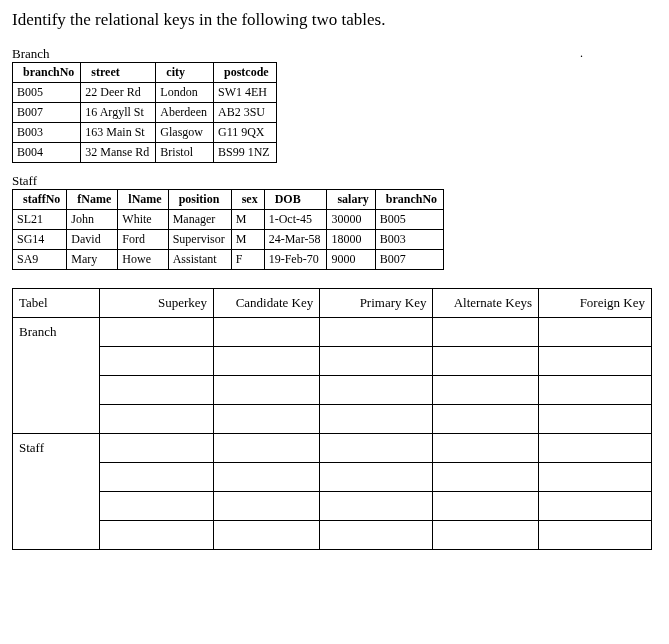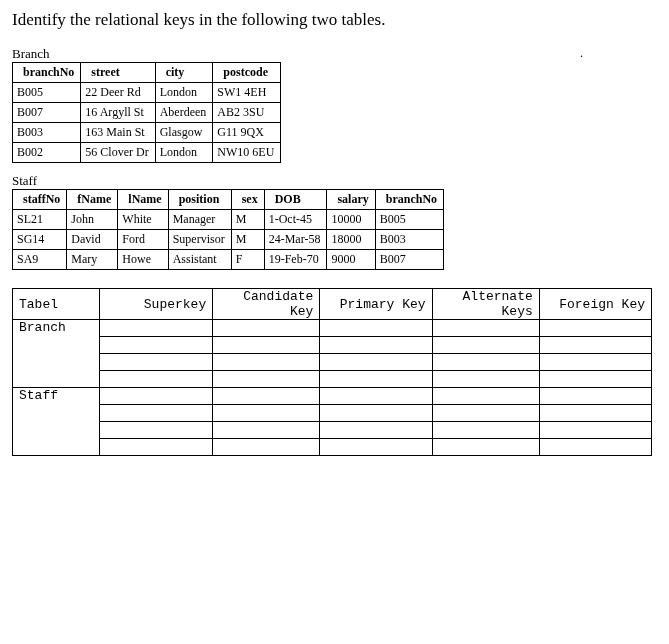--- a/index.html
+++ b/index.html
@@ -46,25 +46,24 @@
     font-size: 12px;
   }
   table.answer {
     border-collapse: collapse;
     margin-top: 18px;
     font-size: 13px;
     width: 640px;
   }
   table.answer th, table.answer td {
     border: 1px solid #000;
-    padding: 0 6px;
+    padding: 6px 6px;
     text-align: left;
     vertical-align: top;
     height: 16px;
-    font-family: Liberation Mono, monospace;
   }
   table.answer th {
     font-weight: normal;
     text-align: right;
     vertical-align: middle;
   }
   table.answer th.left-label {
     text-align: left;
   }
   .branch-table { margin-bottom: 2px; }
@@ -99,24 +98,24 @@
         <td>Aberdeen</td>
         <td>AB2 3SU</td>
       </tr>
       <tr>
         <td>B003</td>
         <td>163 Main St</td>
         <td>Glasgow</td>
         <td>G11 9QX</td>
       </tr>
       <tr>
-        <td>B002</td>
-        <td>56 Clover Dr</td>
-        <td>London</td>
-        <td>NW10 6EU</td>
+        <td>B004</td>
+        <td>32 Manse Rd</td>
+        <td>Bristol</td>
+        <td>BS99 1NZ</td>
       </tr>
     </tbody>
 </table>
 
 <div class="table-label">Staff</div>
 <table class="data">
   <thead>
     <tr>
       <th>staffNo</th>
       <th>fName</th>
@@ -129,21 +128,21 @@
     </tr>
   </thead>
   <tbody>
       <tr>
         <td>SL21</td>
         <td>John</td>
         <td>White</td>
         <td>Manager</td>
         <td>M</td>
         <td>1-Oct-45</td>
-        <td class="num">10000</td>
+        <td class="num">30000</td>
         <td>B005</td>
       </tr>
       <tr>
         <td>SG14</td>
         <td>David</td>
         <td>Ford</td>
         <td>Supervisor</td>
         <td>M</td>
         <td>24-Mar-58</td>
         <td class="num">18000</td>

